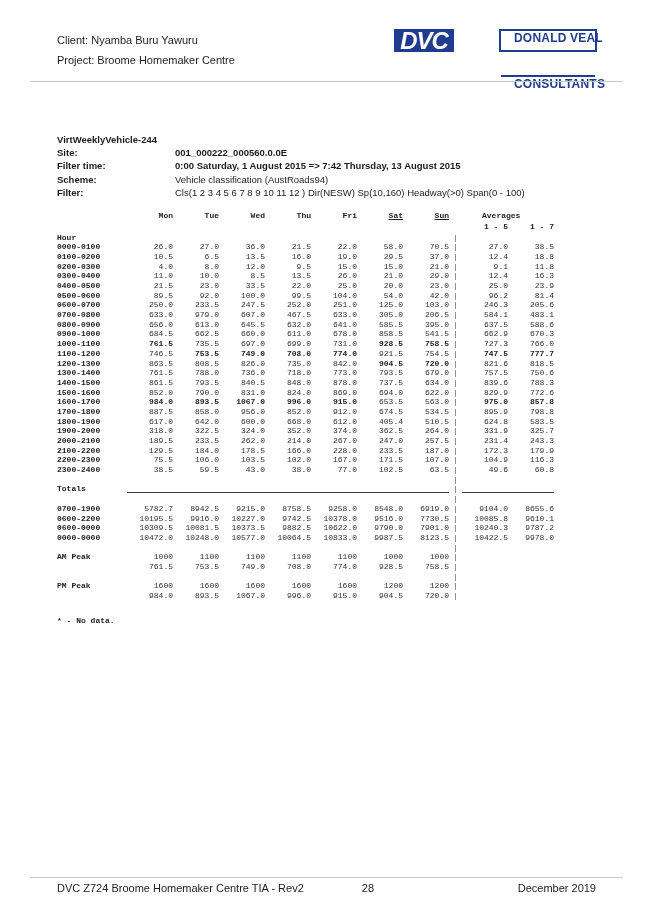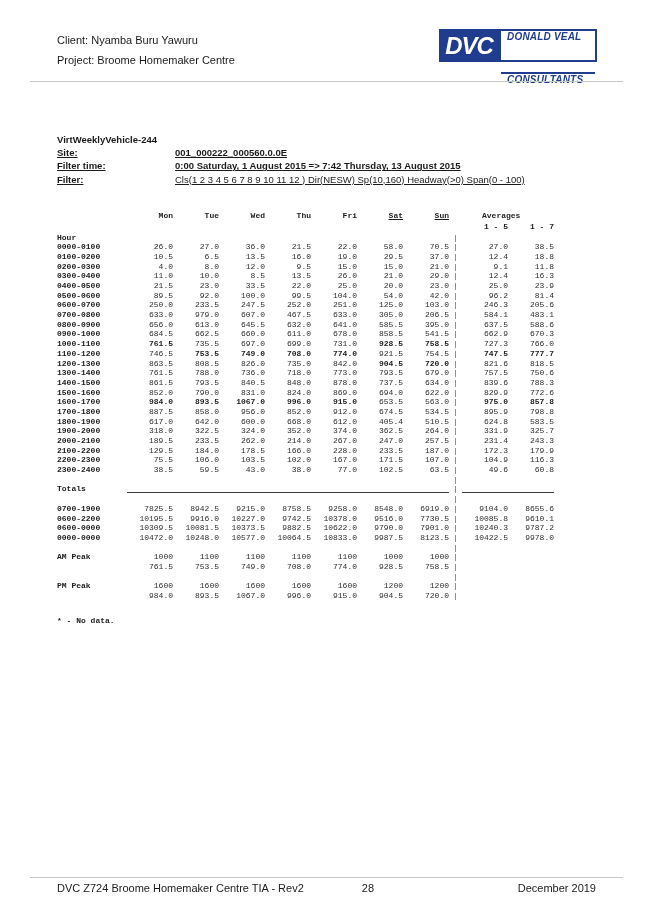--- a/index.html
+++ b/index.html
@@ -4,33 +4,33 @@
 <style>
   html,body{margin:0;padding:0;background:#fff;}
   .page{position:relative;width:653px;height:924px;background:#ffffff;overflow:hidden;
         font-family:"Liberation Sans",sans-serif;color:#222;}
   
   .corr{position:absolute;left:57px;top:30px;font-size:11px;color:#1c1c1c;line-height:20px;}
   .rule{position:absolute;left:30px;right:30px;border-top:1.6px solid #c3c8cc;}
   .rule-top{top:81px;}
   .rule-bottom{top:877px;}
   
-  .logo{position:absolute;top:29px;right:56px;display:flex;height:33px;}
+  .logo{position:absolute;top:29px;right:56px;display:flex;height:23px;gap:45px;}
   .logo-box{width:58px;background:#1f3c8e;color:#fff;display:flex;align-items:center;justify-content:center;
             font-weight:bold;font-style:italic;font-size:24px;letter-spacing:-1px;border:1px solid #1f3c8e;}
   .logo-right{width:98px;border:2px solid #1f3c8e;box-sizing:border-box;display:flex;flex-direction:column;background:#fff;}
-  .logo-right .lr{flex:1;display:flex;align-items:center;padding-left:6px;font-size:10px;font-weight:bold;
-                  color:#1f3c8e;letter-spacing:0.2px;white-space:nowrap;font-style:italic;}
+  .logo-right .lr{flex:1;display:flex;align-items:center;padding-left:13px;font-size:12px;font-weight:bold;
+                  color:#1f3c8e;letter-spacing:0.2px;white-space:nowrap;}
   .logo-right .lr2{border-top:2px solid #1f3c8e;margin-top:30px;}
   
   .title{position:absolute;left:0;right:0;top:97px;text-align:center;font-size:13.5px;font-weight:bold;
          text-decoration:underline;color:#111;}
   .meta{position:absolute;left:57px;top:133px;font-size:9.5px;line-height:13.2px;color:#1b1b1b;}
   .meta .ds{font-weight:bold;}
-  .meta-row{display:flex;text-decoration:underline;}
+  .meta-row{display:flex;}
   .meta-row .ml{width:118px;font-weight:bold;}
   .meta-row .mv{white-space:pre;}
   .meta-row .mv.b{font-weight:bold;}
   
   .tablewrap{position:absolute;left:57px;top:211px;font-family:"Liberation Mono","DejaVu Sans Mono",monospace;
              font-size:8px;color:#2e2e2e;}
   .trow{display:flex;height:9.7px;line-height:9.6px;white-space:pre;}
   .trow.hdr{height:10.8px;}
   .c{display:block;}
   .c.label{width:70px;text-align:left;}
@@ -73,20 +73,24 @@
     <div class="ds">VirtWeeklyVehicle-244</div>
     <div class="meta-row">
       <span class="ml">Site:</span>
       <span class="mv b">001_000222_000560.0.0E</span>
     </div>
     <div class="meta-row">
       <span class="ml">Filter time:</span>
       <span class="mv b">0:00 Saturday, 1 August 2015 =&gt; 7:42 Thursday, 13 August 2015</span>
     </div>
     <div class="meta-row">
+      <span class="ml">Scheme:</span>
+      <span class="mv">Vehicle classification (AustRoads94)</span>
+    </div>
+    <div class="meta-row">
       <span class="ml">Filter:</span>
       <span class="mv">Cls(1 2 3 4 5 6 7 8 9 10 11 12 ) Dir(NESW) Sp(10,160) Headway(&gt;0) Span(0 - 100)</span>
     </div>
   </div>
 
   <div class="tablewrap">
     <div id="vtable">
         <div class="trow hdr"><span class="c label"></span><span class="c num hb">Mon</span><span class="c num hb">Tue</span><span class="c num hb">Wed</span><span class="c num hb">Thu</span><span class="c num hb">Fri</span><span class="c num hb ul">Sat</span><span class="c num hb ul">Sun</span><span class="c sep"></span><span class="c avghead hb">Averages</span></div>
         <div class="trow hdr"><span class="c label"></span><span class="c num"></span><span class="c num"></span><span class="c num"></span><span class="c num"></span><span class="c num"></span><span class="c num"></span><span class="c num"></span><span class="c sep"></span><span class="c num hb">1 - 5</span><span class="c num hb">1 - 7</span></div>
         <div class="trow"><span class="c label hb">Hour</span><span class="c num"></span><span class="c num"></span><span class="c num"></span><span class="c num"></span><span class="c num"></span><span class="c num"></span><span class="c num"></span><span class="c sep">|</span><span class="c num"></span><span class="c num"></span></div>
@@ -110,21 +114,21 @@
         <div class="trow"><span class="c label hb">1700-1800</span><span class="c num">887.5</span><span class="c num">858.0</span><span class="c num">956.0</span><span class="c num">852.0</span><span class="c num">912.0</span><span class="c num">674.5</span><span class="c num">534.5</span><span class="c sep">|</span><span class="c num">895.9</span><span class="c num">798.8</span></div>
         <div class="trow"><span class="c label hb">1800-1900</span><span class="c num">617.0</span><span class="c num">642.0</span><span class="c num">600.0</span><span class="c num">668.0</span><span class="c num">612.0</span><span class="c num">405.4</span><span class="c num">510.5</span><span class="c sep">|</span><span class="c num">624.8</span><span class="c num">583.5</span></div>
         <div class="trow"><span class="c label hb">1900-2000</span><span class="c num">318.0</span><span class="c num">322.5</span><span class="c num">324.0</span><span class="c num">352.0</span><span class="c num">374.0</span><span class="c num">362.5</span><span class="c num">264.0</span><span class="c sep">|</span><span class="c num">331.9</span><span class="c num">325.7</span></div>
         <div class="trow"><span class="c label hb">2000-2100</span><span class="c num">189.5</span><span class="c num">233.5</span><span class="c num">262.0</span><span class="c num">214.0</span><span class="c num">267.0</span><span class="c num">247.0</span><span class="c num">257.5</span><span class="c sep">|</span><span class="c num">231.4</span><span class="c num">243.3</span></div>
         <div class="trow"><span class="c label hb">2100-2200</span><span class="c num">129.5</span><span class="c num">184.0</span><span class="c num">178.5</span><span class="c num">166.0</span><span class="c num">228.0</span><span class="c num">233.5</span><span class="c num">187.0</span><span class="c sep">|</span><span class="c num">172.3</span><span class="c num">179.9</span></div>
         <div class="trow"><span class="c label hb">2200-2300</span><span class="c num">75.5</span><span class="c num">106.0</span><span class="c num">103.5</span><span class="c num">102.0</span><span class="c num">167.0</span><span class="c num">171.5</span><span class="c num">107.0</span><span class="c sep">|</span><span class="c num">104.9</span><span class="c num">116.3</span></div>
         <div class="trow"><span class="c label hb">2300-2400</span><span class="c num">38.5</span><span class="c num">59.5</span><span class="c num">43.0</span><span class="c num">38.0</span><span class="c num">77.0</span><span class="c num">102.5</span><span class="c num">63.5</span><span class="c sep">|</span><span class="c num">49.6</span><span class="c num">60.8</span></div>
         <div class="trow"><span class="c label"></span><span class="c num"></span><span class="c num"></span><span class="c num"></span><span class="c num"></span><span class="c num"></span><span class="c num"></span><span class="c num"></span><span class="c sep">|</span><span class="c num"></span><span class="c num"></span></div>
         <div class="trow"><span class="c label hb">Totals</span><span class="c ruleseg span7"></span><span class="c sep">|</span><span class="c ruleseg span2"></span></div>
         <div class="trow"><span class="c label"></span><span class="c num"></span><span class="c num"></span><span class="c num"></span><span class="c num"></span><span class="c num"></span><span class="c num"></span><span class="c num"></span><span class="c sep">|</span><span class="c num"></span><span class="c num"></span></div>
-        <div class="trow"><span class="c label hb">0700-1900</span><span class="c num">7825.5</span><span class="c num">8942.5</span><span class="c num">9215.0</span><span class="c num">8758.5</span><span class="c num">9258.0</span><span class="c num">8548.0</span><span class="c num">6919.0</span><span class="c sep">|</span><span class="c num">9104.0</span><span class="c num">8655.6</span></div>
+        <div class="trow"><span class="c label hb">0700-1900</span><span class="c num">5782.7</span><span class="c num">8942.5</span><span class="c num">9215.0</span><span class="c num">8758.5</span><span class="c num">9258.0</span><span class="c num">8548.0</span><span class="c num">6919.0</span><span class="c sep">|</span><span class="c num">9104.0</span><span class="c num">8655.6</span></div>
         <div class="trow"><span class="c label hb">0600-2200</span><span class="c num">10195.5</span><span class="c num">9916.0</span><span class="c num">10227.0</span><span class="c num">9742.5</span><span class="c num">10378.0</span><span class="c num">9516.0</span><span class="c num">7730.5</span><span class="c sep">|</span><span class="c num">10085.8</span><span class="c num">9610.1</span></div>
         <div class="trow"><span class="c label hb">0600-0000</span><span class="c num">10309.5</span><span class="c num">10081.5</span><span class="c num">10373.5</span><span class="c num">9882.5</span><span class="c num">10622.0</span><span class="c num">9790.0</span><span class="c num">7901.0</span><span class="c sep">|</span><span class="c num">10240.3</span><span class="c num">9787.2</span></div>
         <div class="trow"><span class="c label hb">0000-0000</span><span class="c num">10472.0</span><span class="c num">10248.0</span><span class="c num">10577.0</span><span class="c num">10064.5</span><span class="c num">10833.0</span><span class="c num">9987.5</span><span class="c num">8123.5</span><span class="c sep">|</span><span class="c num">10422.5</span><span class="c num">9978.0</span></div>
         <div class="trow"><span class="c label"></span><span class="c num"></span><span class="c num"></span><span class="c num"></span><span class="c num"></span><span class="c num"></span><span class="c num"></span><span class="c num"></span><span class="c sep">|</span><span class="c num"></span><span class="c num"></span></div>
         <div class="trow"><span class="c label hb">AM Peak</span><span class="c num">1000</span><span class="c num">1100</span><span class="c num">1100</span><span class="c num">1100</span><span class="c num">1100</span><span class="c num">1000</span><span class="c num">1000</span><span class="c sep">|</span><span class="c num"></span><span class="c num"></span></div>
         <div class="trow"><span class="c label"></span><span class="c num">761.5</span><span class="c num">753.5</span><span class="c num">749.0</span><span class="c num">708.0</span><span class="c num">774.0</span><span class="c num">928.5</span><span class="c num">758.5</span><span class="c sep">|</span><span class="c num"></span><span class="c num"></span></div>
         <div class="trow"><span class="c label"></span><span class="c num"></span><span class="c num"></span><span class="c num"></span><span class="c num"></span><span class="c num"></span><span class="c num"></span><span class="c num"></span><span class="c sep">|</span><span class="c num"></span><span class="c num"></span></div>
         <div class="trow"><span class="c label hb">PM Peak</span><span class="c num">1600</span><span class="c num">1600</span><span class="c num">1600</span><span class="c num">1600</span><span class="c num">1600</span><span class="c num">1200</span><span class="c num">1200</span><span class="c sep">|</span><span class="c num"></span><span class="c num"></span></div>
         <div class="trow"><span class="c label"></span><span class="c num">984.0</span><span class="c num">893.5</span><span class="c num">1067.0</span><span class="c num">996.0</span><span class="c num">915.0</span><span class="c num">904.5</span><span class="c num">720.0</span><span class="c sep">|</span><span class="c num"></span><span class="c num"></span></div>
       </div>

